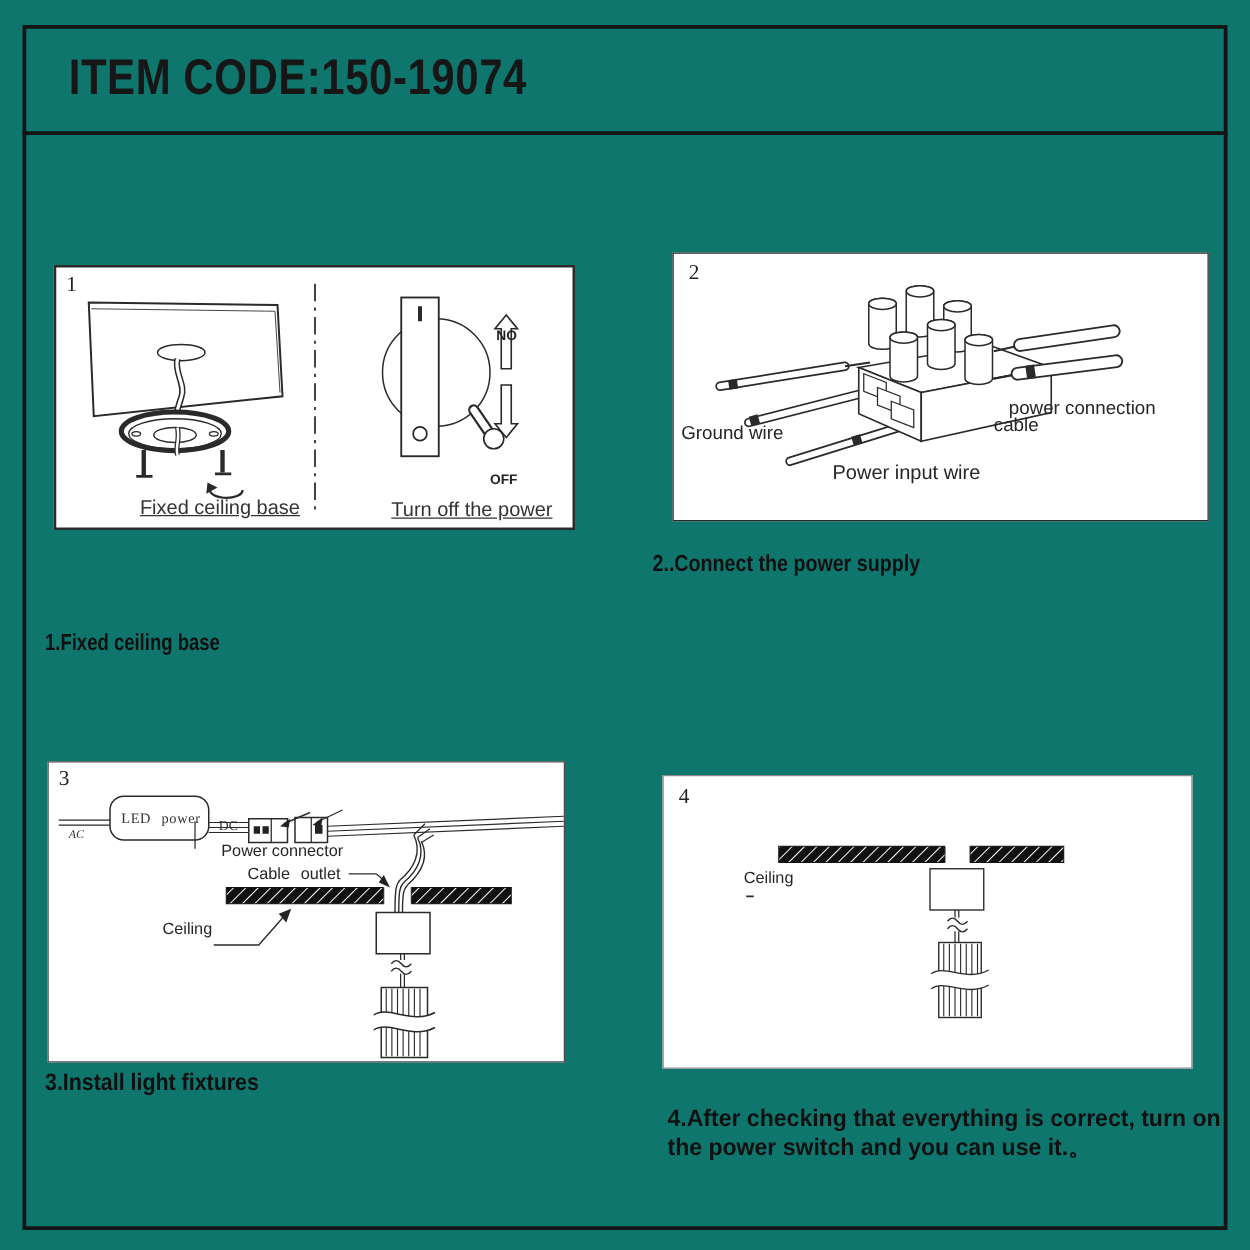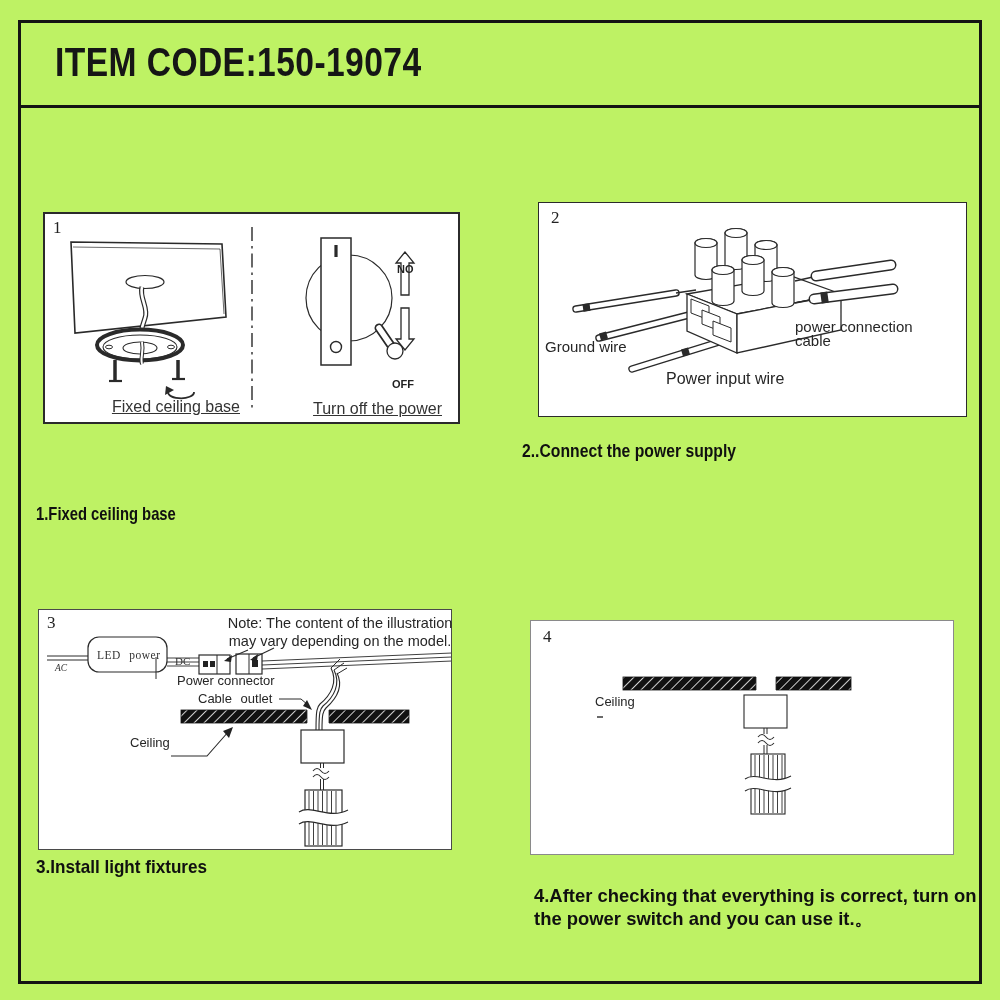--- a/index.html
+++ b/index.html
@@ -1,16 +1,16 @@
 <!DOCTYPE html>
 <html><head>
 <meta charset="utf-8">
 <style>
   html,body{margin:0;padding:0;background:#fff;}
-  #page{position:relative;width:1000px;height:1000px;background:#bef264;overflow:hidden;
+  #page{position:relative;width:1000px;height:1000px;background:#0f766e;overflow:hidden;
         font-family:"Liberation Sans",sans-serif;color:#1a1a1a;}
   .abs{position:absolute;}
   #outer-border{left:18px;top:20px;width:958px;height:958px;border:3px solid #141414;}
   #header-divider{left:18px;top:105px;width:964px;height:3px;background:#141414;}
   #item-code{left:55px;top:40px;font-size:40px;font-weight:700;letter-spacing:.5px;color:#161616;
              transform:scaleX(.84);transform-origin:0 0;white-space:nowrap;}
   .panel{position:absolute;background:#fff;}
   #panel1{left:43px;top:212px;width:413px;height:208px;border:2px solid #2b2b2b;}
   #panel2{left:538px;top:202px;width:427px;height:213px;border:1.5px solid #2b2b2b;}
   #panel3{left:38px;top:609px;width:412px;height:239px;border:1.5px solid #4a4a4a;}
@@ -122,21 +122,21 @@
         <line x1="277" y1="73" x2="352" y2="62" stroke-width="11" stroke-linecap="round"></line>
         <line x1="277" y1="73" x2="352" y2="62" stroke="#fff" stroke-width="8" stroke-linecap="round"></line>
         <line x1="256" y1="100" x2="272" y2="97" stroke-width="1.6"></line>
         <line x1="275" y1="96" x2="354" y2="86" stroke-width="11" stroke-linecap="round"></line>
         <line x1="275" y1="96" x2="354" y2="86" stroke="#fff" stroke-width="8" stroke-linecap="round"></line>
         <line x1="282" y1="95" x2="289" y2="94" stroke-width="11"></line>
       </g>
     </svg>
     <span class="pnum" style="left:12px;top:5px;">2</span>
     <span class="dlabel" style="left:6px;top:136px;">Ground wire</span>
-    <span class="dlabel" style="left:256px;top:116px;">power connection</span>
+    <span class="dlabel" style="left:268px;top:116px;">power connection</span>
     <span class="dlabel" style="left:256px;top:130px;">cable</span>
     <span class="dlabel" style="left:127px;top:167px;font-size:16px;">Power input wire</span>
   </div>
 
   <div class="stepcap" id="step2-caption">2..Connect the power supply</div>
   <div class="stepcap" id="step1-caption">1.Fixed ceiling base</div>
 
   <div class="panel" id="panel3">
     <svg class="sv" width="412" height="239" viewBox="0 0 412 239">
       <defs>
@@ -204,24 +204,20 @@
         <path d="M260,214 C272,206 290,222 309,212" stroke-width="1.2"></path>
 
         <line x1="240" y1="89" x2="262" y2="89" stroke-width="1"></line>
         <line x1="262" y1="89" x2="269" y2="95" stroke-width="1"></line>
         <polygon points="273,100 264,96 268,90" fill="#222" stroke="none"></polygon>
         <path d="M132,146 L168,146 L190,121" stroke-width="1.1"></path>
         <polygon points="194,117 184,121 190,128" fill="#222" stroke="none"></polygon>
       </g>
     </svg>
     <span class="pnum" style="left:8px;top:3px;">3</span>
-    <div class="note-text">
-      <span>Note: The content of the illustration</span><br>
-      <span>may vary depending on the model.</span>
-    </div>
     <span class="serif-lbl" style="left:58px;top:39px;width:62px;text-align:center;font-size:11.5px;letter-spacing:.5px;word-spacing:5px;">LED power</span>
     <span class="serif-lbl" style="left:16px;top:53px;font-size:9.5px;font-style:italic;">AC</span>
     <span class="serif-lbl" style="left:136px;top:34px;font-size:11px;margin-top:11px;">DC</span>
     <span class="dlabel-sm" style="left:138px;top:64px;">Power connector</span>
     <span class="dlabel-sm" style="left:159px;top:82px;word-spacing:5px;">Cable outlet</span>
     <span class="dlabel-sm" style="left:91px;top:126px;">Ceiling</span>
   </div>
 
   <div class="panel" id="panel4">
     <svg class="sv" width="422" height="233" viewBox="0 0 422 233">

